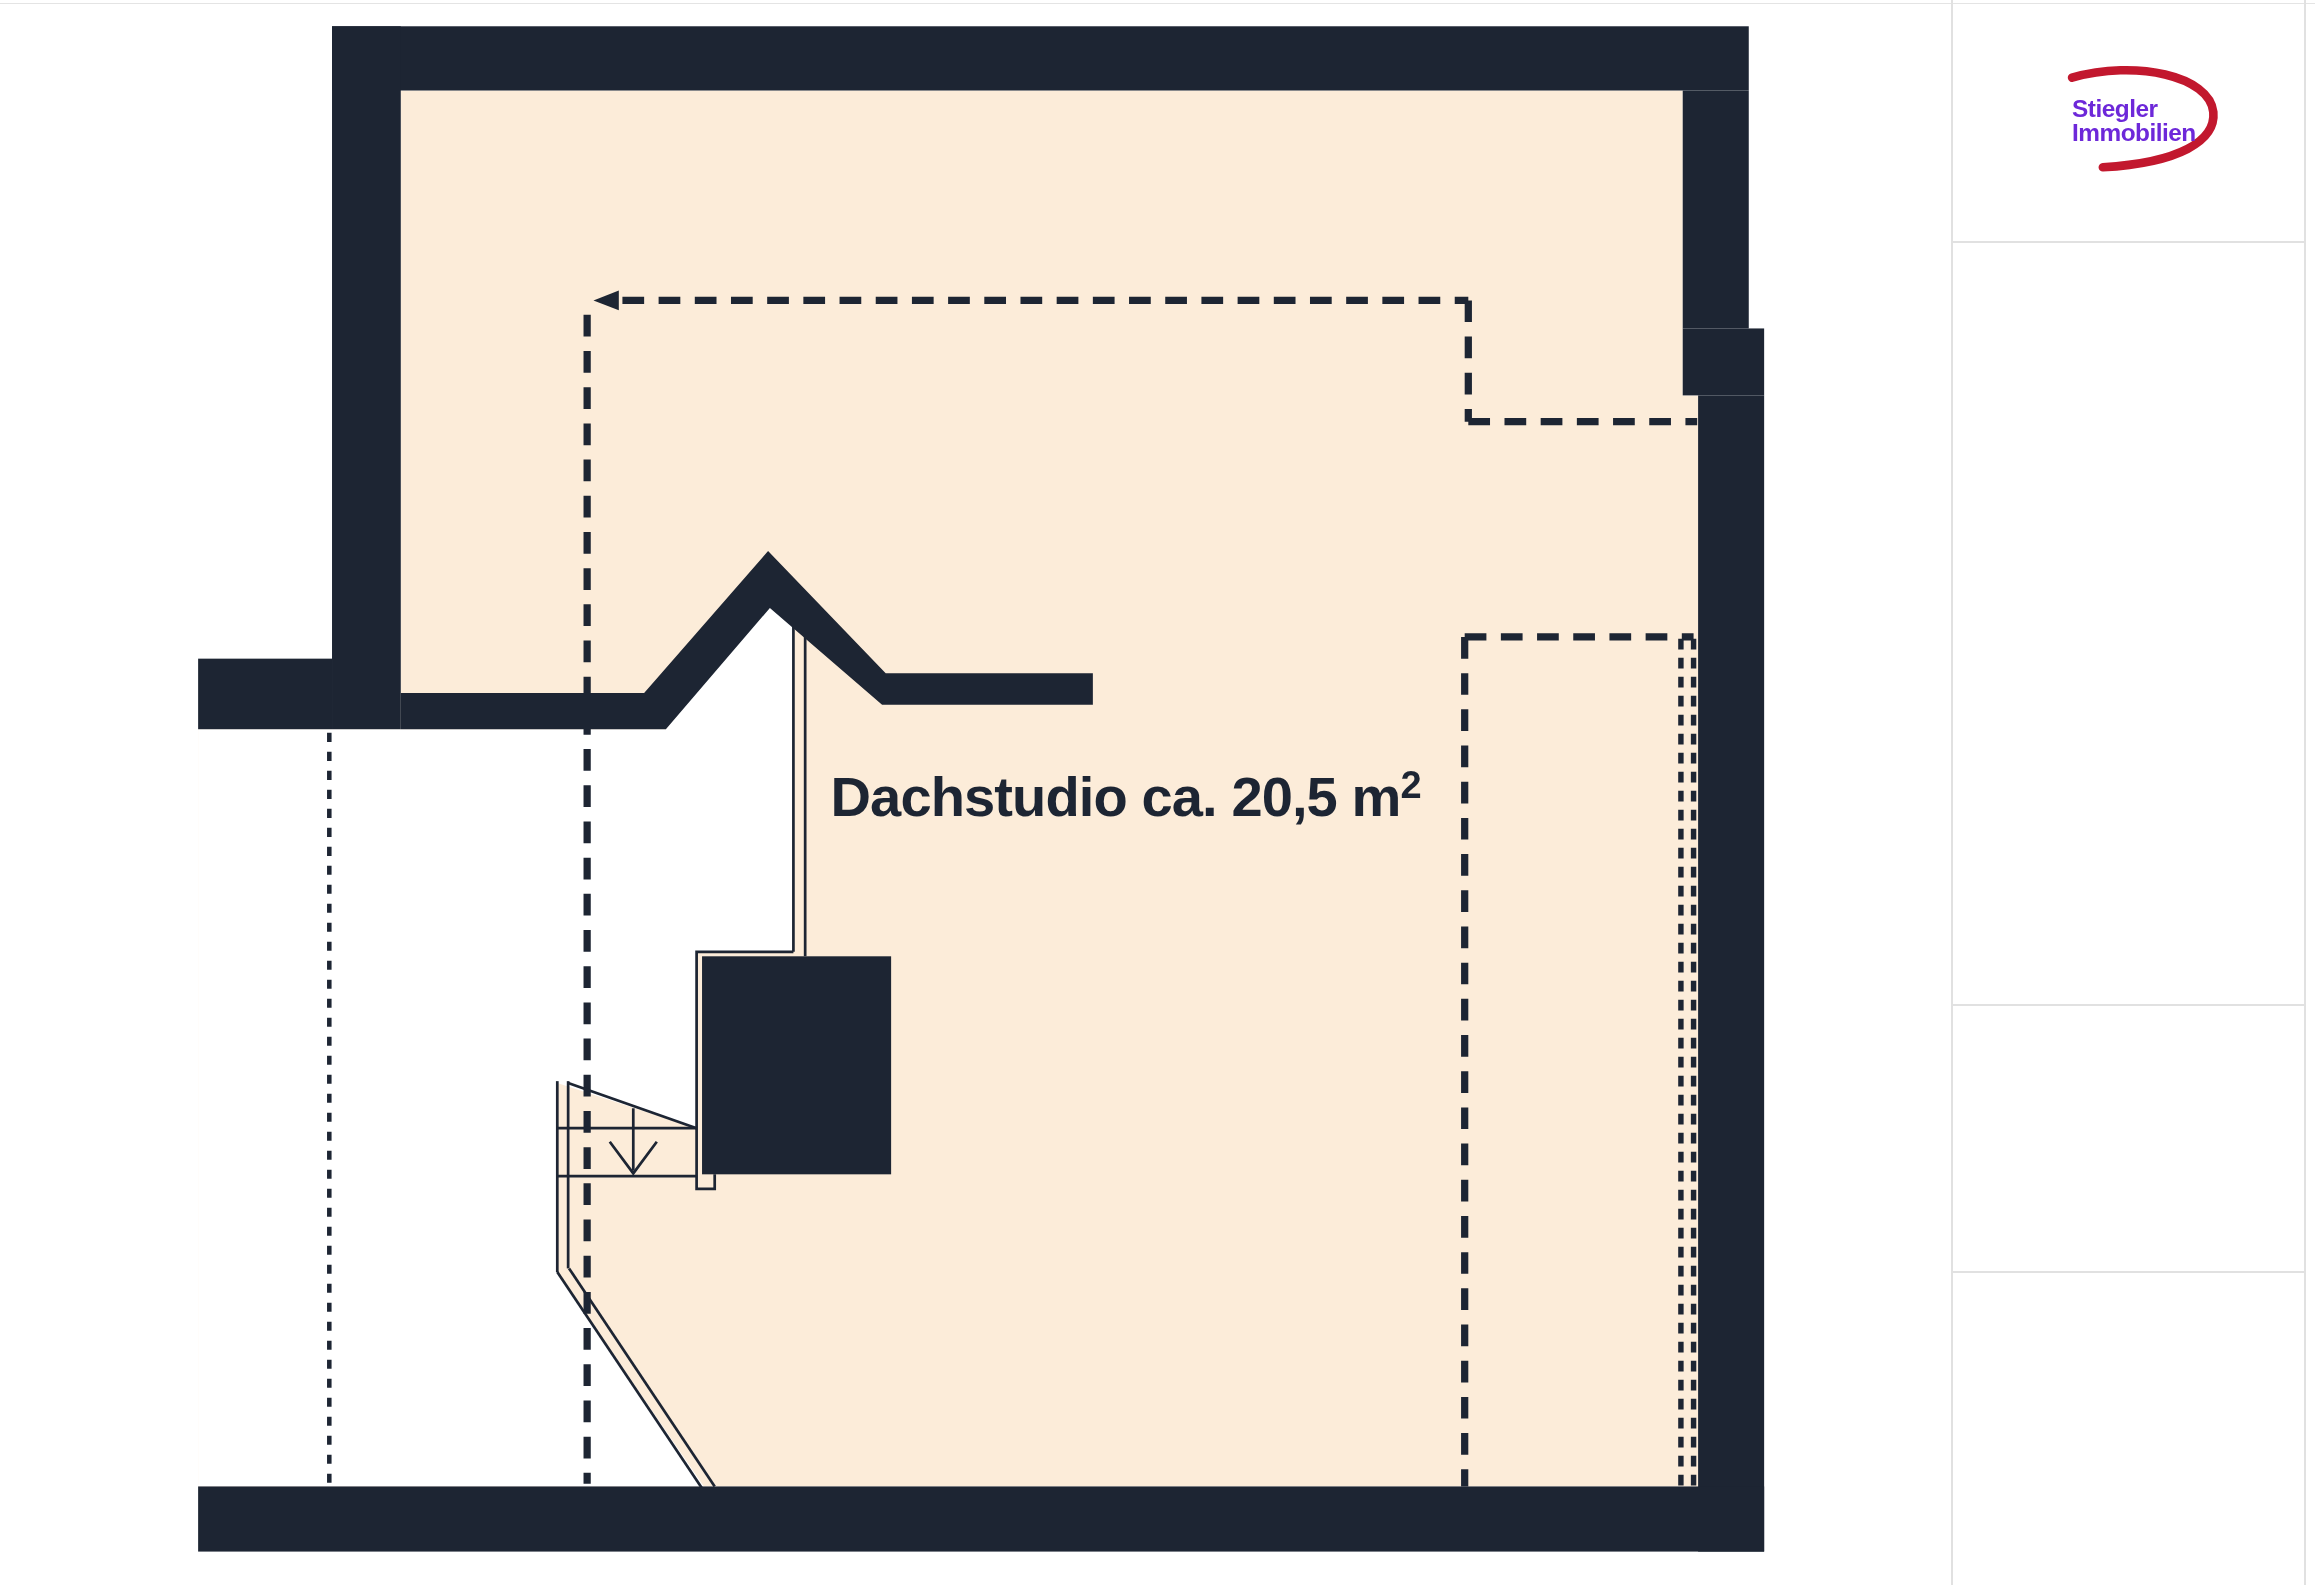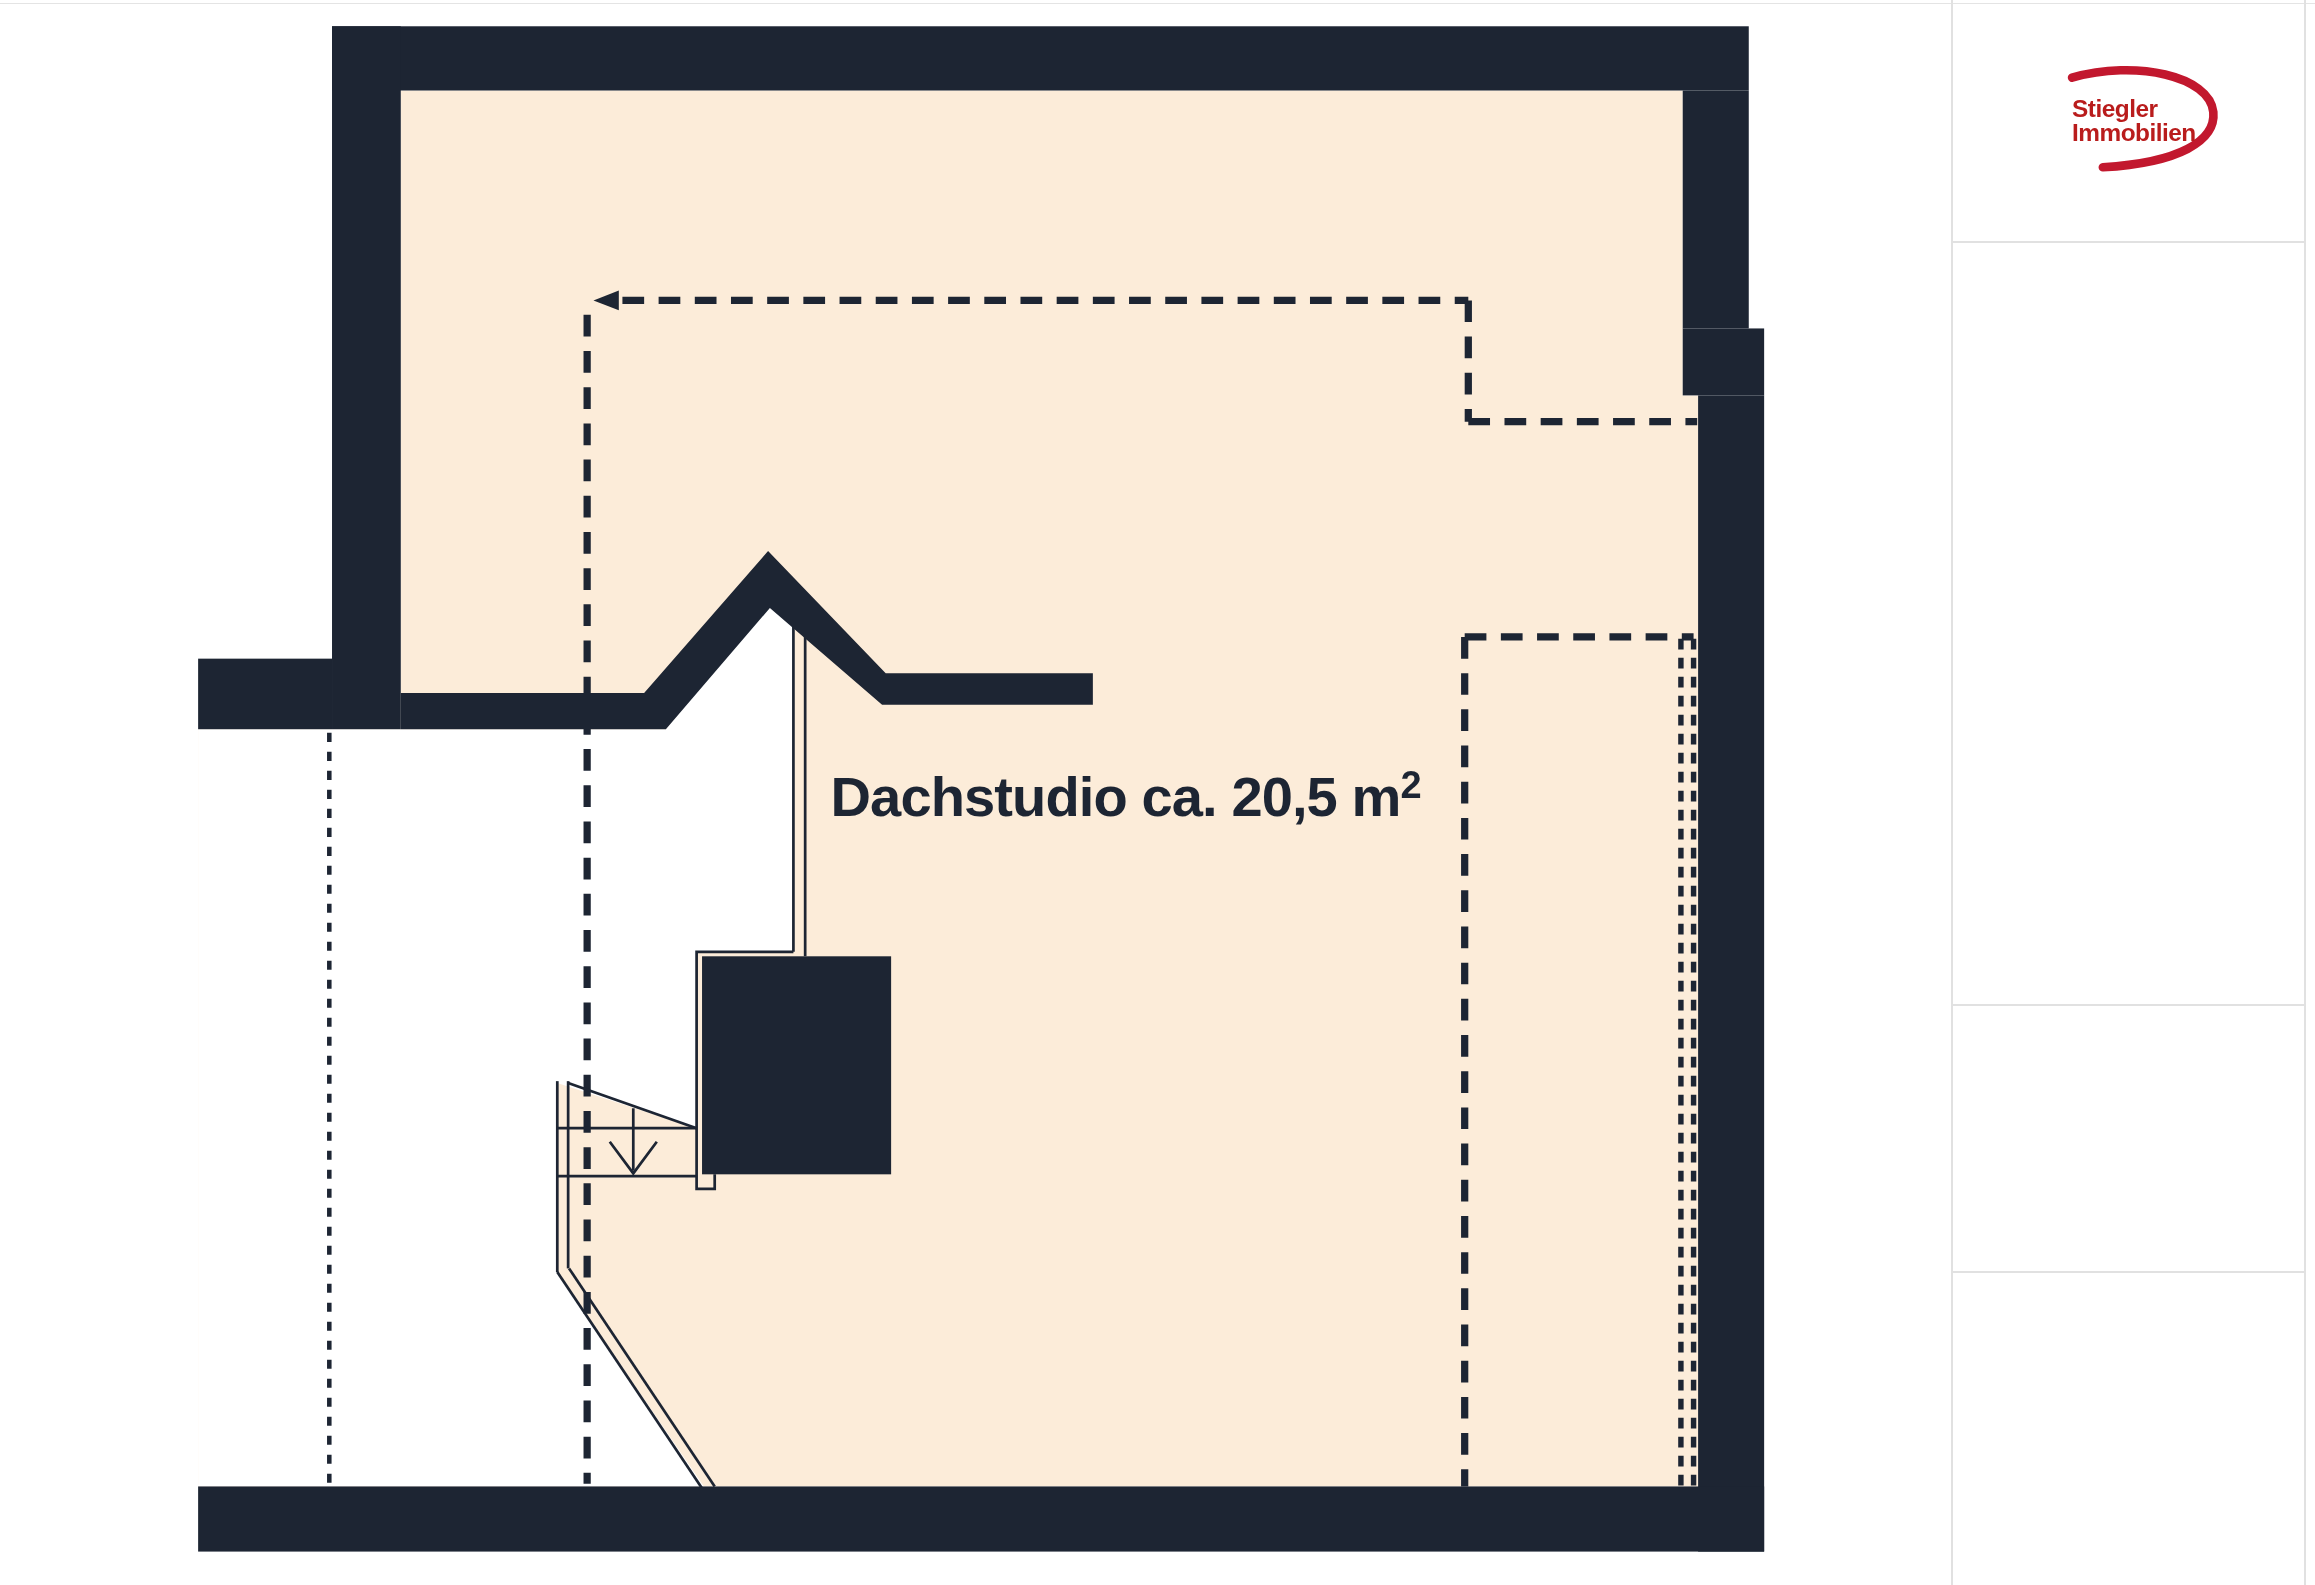--- a/index.html
+++ b/index.html
@@ -4,21 +4,21 @@
 <style>
   html,body{margin:0;padding:0;background:#ffffff;}
   body{font-family:"Liberation Sans", sans-serif;}
   .page{position:relative;width:2316px;height:1586px;background:#ffffff;overflow:hidden;}
   .hairline-top{position:absolute;left:0;top:2.7px;width:100%;height:1.8px;background:#e4e4e4;}
   .vline{position:absolute;top:0;width:1.8px;height:100%;background:#e1e1e1;}
   .hdivider{position:absolute;left:1951px;width:354px;height:1.8px;background:#e1e1e1;}
   .plan-svg{position:absolute;left:0;top:0;}
   .logo{position:absolute;left:2063px;top:63px;width:163px;height:118px;}
   .logo-swoosh{position:absolute;left:0;top:0;}
-  .logo-text{position:absolute;left:9px;top:34px;color:#b91c1c;font-weight:bold;
+  .logo-text{position:absolute;left:9px;top:34px;color:#6d28d9;font-weight:bold;
              font-size:24.4px;line-height:23.5px;letter-spacing:-0.5px;white-space:nowrap;}
 </style>
 </head>
 <body>
 
 <div class="page">
 
   <div class="hairline-top"></div>
 
   <svg class="plan-svg" width="2316" height="1586" viewBox="0 0 2560 1753">

